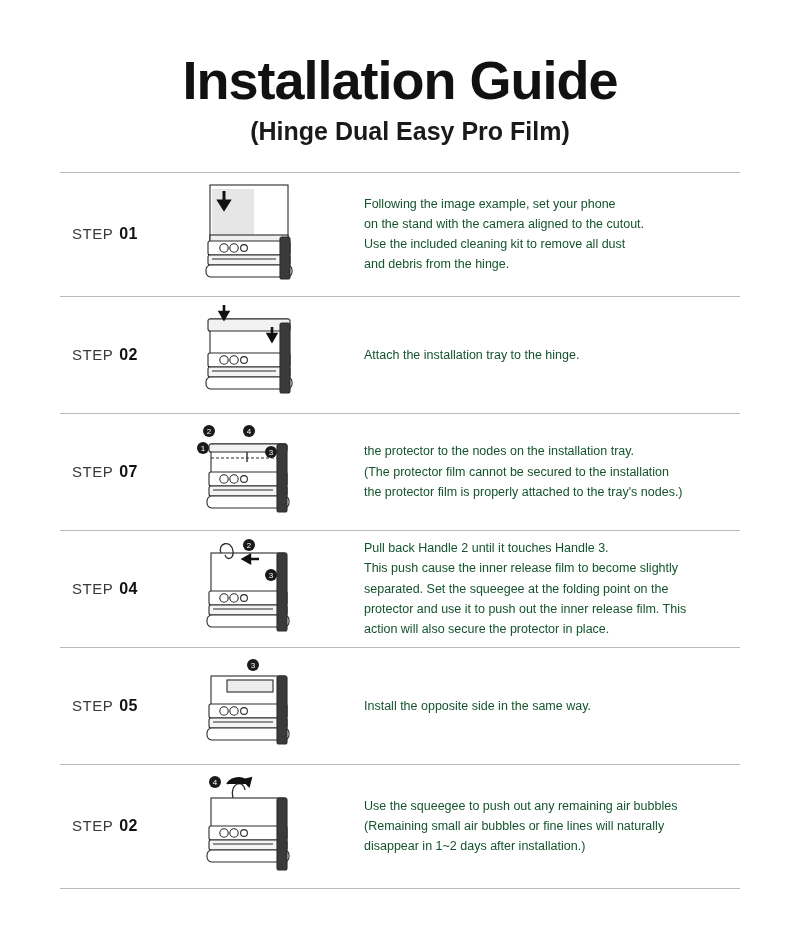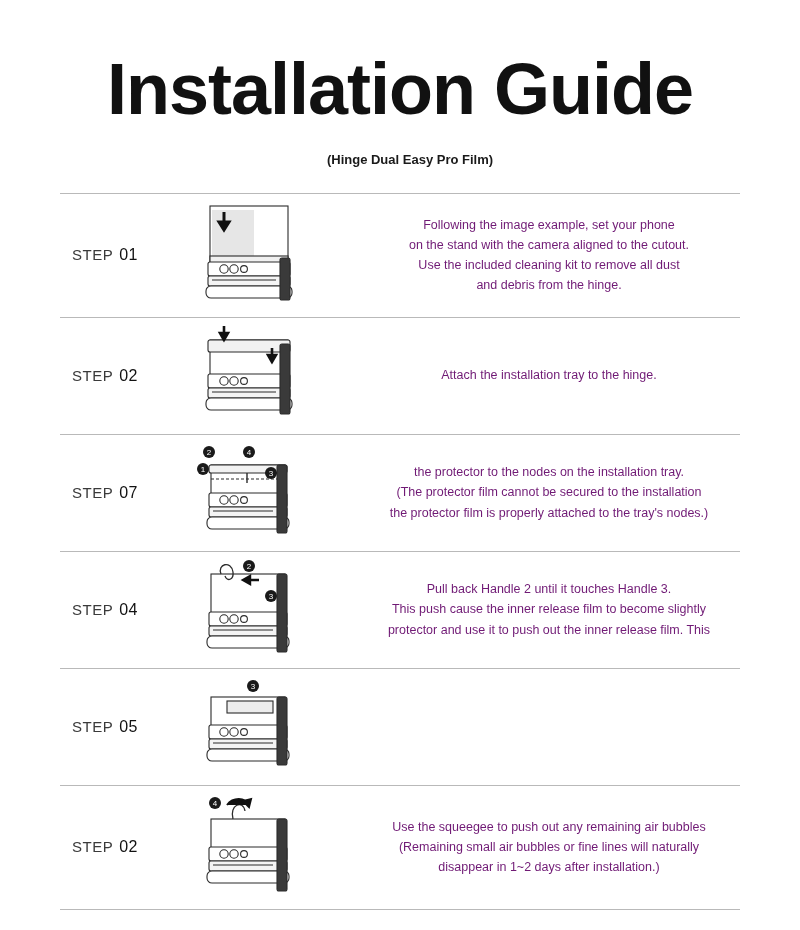--- a/index.html
+++ b/index.html
@@ -18,31 +18,31 @@
     width: 800px;
     height: 930px;
     position: relative;
     box-sizing: border-box;
   }
   .header {
     padding-top: 52px;
     text-align: center;
   }
   .title {
-    font-size: 72px;
+    font-size: 54px;
     font-weight: bold;
     letter-spacing: -1px;
     line-height: 1.05;
     margin: 0;
     color: #111111;
   }
   .subtitle {
-    font-size: 13px;
+    font-size: 25px;
     font-weight: bold;
-    margin-top: 24px;
+    margin-top: 8px;
     color: #1a1a1a;
     padding-left: 20px;
   }
   .steps {
     margin: 26px 60px 0 60px;
     border-top: 1px solid #b9b9b9;
   }
   .step-row {
     display: flex;
     align-items: center;
@@ -54,40 +54,39 @@
     width: 122px;
     flex: 0 0 122px;
     font-size: 15px;
     color: #3a3a3a;
     letter-spacing: 0.5px;
     padding-left: 12px;
     box-sizing: border-box;
     white-space: nowrap;
   }
   .step-label .num {
-    font-weight: normal;
+    font-weight: bold;
     color: #111111;
     font-size: 16px;
     margin-left: 6px;
   }
   .step-figure {
     width: 140px;
     flex: 0 0 140px;
     display: flex;
     align-items: center;
     justify-content: center;
   }
   .step-text {
     flex: 1 1 auto;
     padding-left: 42px;
     padding-right: 6px;
     font-size: 12.5px;
     line-height: 1.62;
-    color: #701a75;
-    text-align: center;
+    color: #14532d;
   }
   .step-text p {
     margin: 0;
   }
   svg {
     display: block;
   }
 </style>
 </head>
 <body>
@@ -220,21 +219,23 @@
             <circle cx="62" cy="10" r="6" fill="#1a1a1a"></circle>
             <text x="62" y="13">2</text>
             <circle cx="84" cy="40" r="6" fill="#1a1a1a"></circle>
             <text x="84" y="43">3</text>
           </g>
         </svg>
       </div>
       <div class="step-text">
         <p>Pull back Handle 2 until it touches Handle 3.</p>
         <p>This push cause the inner release film to become slightly</p>
+        <p>separated. Set the squeegee at the folding point on the</p>
         <p>protector and use it to push out the inner release film. This</p>
+        <p>action will also secure the protector in place.</p>
       </div>
     </div>
 
     <div class="step-row" style="min-height:117px;">
       <div class="step-label">
         <span>STEP</span><span class="num">05</span>
       </div>
       <div class="step-figure">
         <svg width="130" height="104" viewBox="0 0 130 104">
           <g fill="none" stroke="#2b2b2b" stroke-width="1.1">
@@ -248,20 +249,23 @@
             <ellipse cx="47" cy="57" rx="4.2" ry="4.2" fill="#ffffff"></ellipse>
             <ellipse cx="57" cy="57" rx="3.4" ry="3.4" fill="#ffffff"></ellipse>
             <line x1="26" y1="68" x2="86" y2="68"></line>
           </g>
           <g font-family="Liberation Sans, sans-serif" font-size="8" fill="#ffffff" text-anchor="middle">
             <circle cx="66" cy="11" r="6" fill="#1a1a1a"></circle>
             <text x="66" y="14">3</text>
           </g>
         </svg>
       </div>
+      <div class="step-text">
+        <p>Install the opposite side in the same way.</p>
+      </div>
     </div>
 
     <div class="step-row" style="min-height:124px;">
       <div class="step-label">
         <span>STEP</span><span class="num">02</span>
       </div>
       <div class="step-figure">
         <svg width="130" height="112" viewBox="0 0 130 112">
           <g fill="none" stroke="#2b2b2b" stroke-width="1.1">
             <path d="M46 28 C42 14, 56 8, 58 20" stroke-width="1.3"></path>

